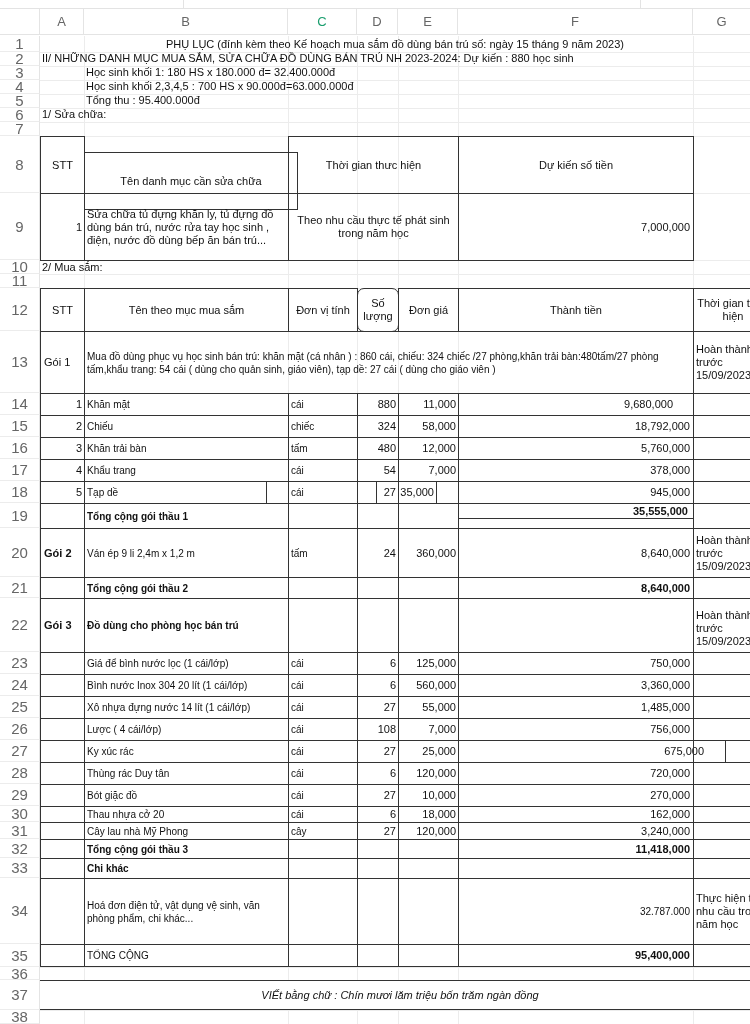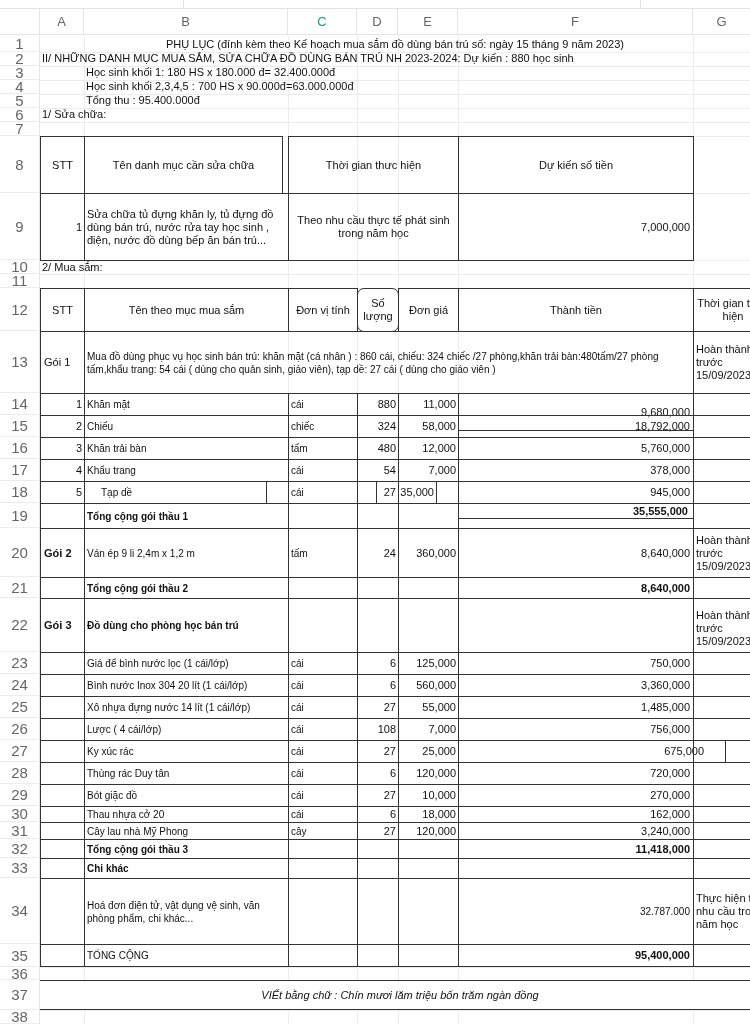--- a/index.html
+++ b/index.html
@@ -128,21 +128,21 @@
 </div>
 
 <div class="cell center" style="left:40px;top:38px;width:710px;height:14px;">PHỤ LỤC (đính kèm theo Kế hoạch mua sắm đồ dùng bán trú số:        ngày 15 tháng 9 năm 2023)</div>
 <div class="cell" style="left:42px;top:52px;width:708px;height:14px;">II/ NHỮNG DANH MỤC MUA SẮM, SỬA CHỮA ĐỒ DÙNG BÁN TRÚ NH 2023-2024: Dự kiến : 880 học sinh</div>
 <div class="cell" style="left:86px;top:66px;width:600px;height:14px;">Học sinh khối 1: 180 HS x 180.000 đ= 32.400.000đ</div>
 <div class="cell" style="left:86px;top:80px;width:600px;height:14px;">Học sinh khối 2,3,4,5 : 700 HS x 90.000đ=63.000.000đ</div>
 <div class="cell" style="left:86px;top:94px;width:600px;height:14px;">Tổng thu : 95.400.000đ</div>
 <div class="cell" style="left:42px;top:108px;width:300px;height:14px;">1/ Sửa chữa:</div>
 
 <div class="cell b vc center" style="left:40px;top:136px;width:45px;height:58px;">STT</div>
-<div class="cell b vc center" style="left:84px;top:136px;width:199px;height:58px;">Tên danh mục cần sửa chữa</div>
+<div class="cell b vc center" style="left:84px;top:152px;width:214px;height:58px;">Tên danh mục cần sửa chữa</div>
 <div class="cell b vc center" style="left:288px;top:136px;width:171px;height:58px;">Thời gian thưc hiện</div>
 <div class="cell b vc center" style="left:458px;top:136px;width:236px;height:58px;">Dự kiến số tiền</div>
 
 <div class="cell b vc right" style="left:40px;top:193px;width:45px;height:68px;padding-right:2px;">1</div>
 <div class="cell b vc wrap" style="left:84px;top:193px;width:205px;height:68px;padding:0 2px;font-size:11px;">Sửa chữa tủ đựng khăn ly, tủ đựng đồ dùng bán trú, nước rửa tay học sinh , điện, nước đồ dùng bếp ăn bán trú...</div>
 <div class="cell b vc center wrap" style="left:288px;top:193px;width:171px;height:68px;text-align:center;">Theo nhu cầu thực tế phát sinh trong năm học</div>
 <div class="cell b vc right" style="left:458px;top:193px;width:236px;height:68px;padding-right:3px;">7,000,000</div>
 
 <div class="cell" style="left:42px;top:261px;width:300px;height:14px;">2/ Mua sắm:</div>
 
@@ -157,21 +157,21 @@
 <div class="cell b vc" style="left:40px;top:331px;width:45px;height:63px;padding-left:3px;">Gói 1</div>
 <div class="cell b vc wrap" style="left:84px;top:331px;width:610px;height:63px;padding:0 2px;font-size:10px;line-height:13px;">Mua đồ dùng phục vụ học sinh bán trú: khăn mặt (cá nhân ) : 860 cái, chiếu: 324 chiếc /27 phòng,khăn trải bàn:480tấm/27 phòng tấm,khẩu trang: 54 cái ( dùng cho quản sinh, giáo viên), tạp dề: 27 cái ( dùng cho giáo viên )</div>
 <div class="cell b vc wrap" style="left:693px;top:331px;width:80px;height:63px;padding-left:2px;">Hoàn thành trước 15/09/2023</div>
 
 <div id="goi1-items">
     <div class="cell b vc right" style="left: 40px; top: 393px; width: 45px; height: 23px; padding-right: 2px;">1</div>
     <div class="cell b vc" style="left: 84px; top: 393px; width: 205px; height: 23px; padding-left: 2px; font-size: 10px;">Khăn mặt</div>
     <div class="cell b vc" style="left: 288px; top: 393px; width: 70px; height: 23px; padding-left: 2px; font-size: 10px;">cái</div>
     <div class="cell b vc right" style="left: 357px; top: 393px; width: 42px; height: 23px; padding-right: 2px;">880</div>
     <div class="cell b vc right" style="left: 398px; top: 393px; width: 61px; height: 23px; padding-right: 2px;">11,000</div>
-    <div class="cell b vc right" style="left: 458px; top: 393px; width: 236px; height: 38px; padding-right: 3px;">9,680,000</div>
+    <div class="cell b vc right" style="left: 458px; top: 393px; width: 236px; height: 23px; padding-right: 20px;">9,680,000</div>
     <div class="cell b vc" style="left: 693px; top: 393px; width: 80px; height: 23px; padding-left: 2px; font-size: 10px;"></div>
     <div class="cell b vc right" style="left: 40px; top: 415px; width: 45px; height: 23px; padding-right: 2px;">2</div>
     <div class="cell b vc" style="left: 84px; top: 415px; width: 205px; height: 23px; padding-left: 2px; font-size: 10px;">Chiếu</div>
     <div class="cell b vc" style="left: 288px; top: 415px; width: 70px; height: 23px; padding-left: 2px; font-size: 10px;">chiếc</div>
     <div class="cell b vc right" style="left: 357px; top: 415px; width: 42px; height: 23px; padding-right: 2px;">324</div>
     <div class="cell b vc right" style="left: 398px; top: 415px; width: 61px; height: 23px; padding-right: 2px;">58,000</div>
     <div class="cell b vc right" style="left: 458px; top: 415px; width: 236px; height: 23px; padding-right: 3px;">18,792,000</div>
     <div class="cell b vc" style="left: 693px; top: 415px; width: 80px; height: 23px; padding-left: 2px; font-size: 10px;"></div>
     <div class="cell b vc right" style="left: 40px; top: 437px; width: 45px; height: 23px; padding-right: 2px;">3</div>
     <div class="cell b vc" style="left: 84px; top: 437px; width: 205px; height: 23px; padding-left: 2px; font-size: 10px;">Khăn trải bàn</div>
@@ -181,21 +181,21 @@
     <div class="cell b vc right" style="left: 458px; top: 437px; width: 236px; height: 23px; padding-right: 3px;">5,760,000</div>
     <div class="cell b vc" style="left: 693px; top: 437px; width: 80px; height: 23px; padding-left: 2px; font-size: 10px;"></div>
     <div class="cell b vc right" style="left: 40px; top: 459px; width: 45px; height: 23px; padding-right: 2px;">4</div>
     <div class="cell b vc" style="left: 84px; top: 459px; width: 205px; height: 23px; padding-left: 2px; font-size: 10px;">Khẩu trang</div>
     <div class="cell b vc" style="left: 288px; top: 459px; width: 70px; height: 23px; padding-left: 2px; font-size: 10px;">cái</div>
     <div class="cell b vc right" style="left: 357px; top: 459px; width: 42px; height: 23px; padding-right: 2px;">54</div>
     <div class="cell b vc right" style="left: 398px; top: 459px; width: 61px; height: 23px; padding-right: 2px;">7,000</div>
     <div class="cell b vc right" style="left: 458px; top: 459px; width: 236px; height: 23px; padding-right: 3px;">378,000</div>
     <div class="cell b vc" style="left: 693px; top: 459px; width: 80px; height: 23px; padding-left: 2px; font-size: 10px;"></div>
     <div class="cell b vc right" style="left: 40px; top: 481px; width: 45px; height: 23px; padding-right: 2px;">5</div>
-    <div class="cell b vc" style="left: 84px; top: 481px; width: 183px; height: 23px; padding-left: 16px; font-size: 10px;">Tạp dề</div>
+    <div class="cell b vc" style="left: 84px; top: 481px; width: 183px; height: 23px; padding-left: 2px; font-size: 10px;">Tạp dề</div>
     <div class="cell b vc" style="left: 288px; top: 481px; width: 70px; height: 23px; padding-left: 2px; font-size: 10px;">cái</div>
     <div class="cell b vc right" style="left: 357px; top: 481px; width: 42px; height: 23px; padding-right: 2px;">27</div>
     <div class="cell b vc right" style="left: 376px; top: 481px; width: 61px; height: 23px; padding-right: 2px;">35,000</div>
     <div class="cell b vc right" style="left: 458px; top: 481px; width: 236px; height: 23px; padding-right: 3px;">945,000</div>
     <div class="cell b vc" style="left: 693px; top: 481px; width: 80px; height: 23px; padding-left: 2px; font-size: 10px;"></div>
   </div>
 
 <div id="goi1-subtotal">
     <div class="cell b vc right" style="left: 40px; top: 503px; width: 45px; height: 26px; padding-right: 2px;"></div>
     <div class="cell b vc" style="left: 84px; top: 503px; width: 205px; height: 26px; padding-left: 2px; font-size: 10px; font-weight: bold;">Tổng cộng gói thầu 1</div>

